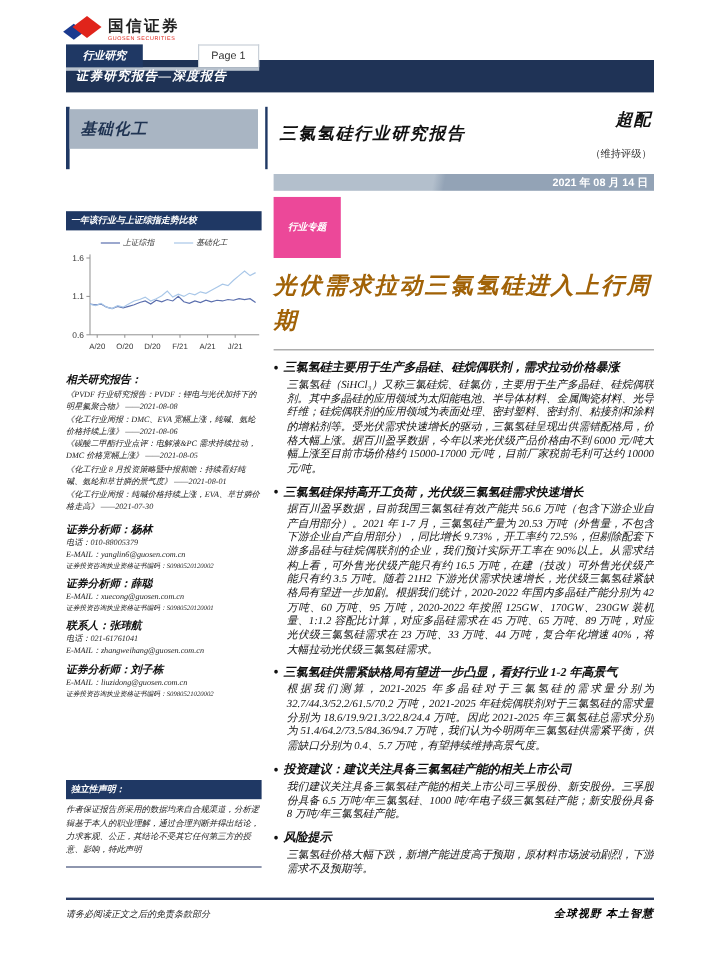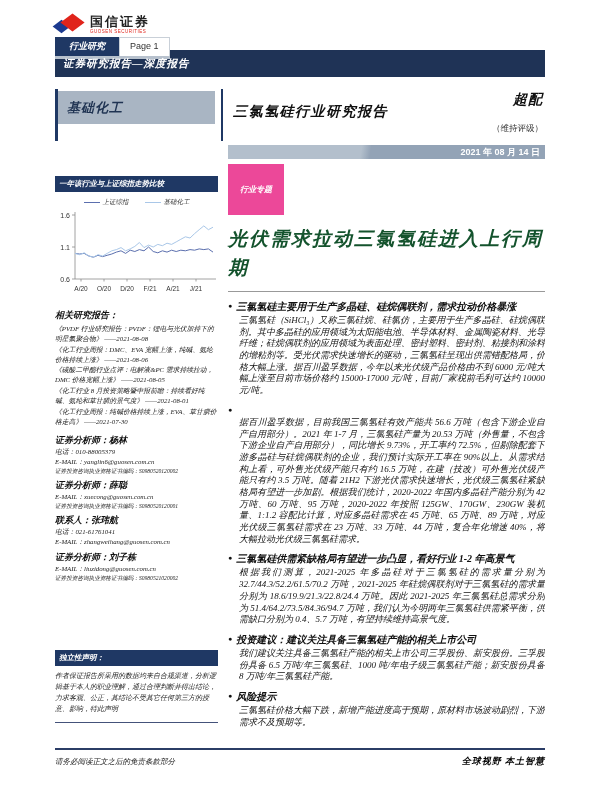--- a/index.html
+++ b/index.html
@@ -10,21 +10,21 @@
 
   
   .topbar { display:flex; justify-content:space-between; align-items:flex-start; padding-top:13px; height:44px;flex-direction:column; }
   .logo { display:flex; align-items:center; gap:5px; }
   .logo-mark { position:relative; width:30px; height:24px; }
   .logo-mark .d1 { position:absolute; left:1px; top:8px; width:11px; height:11px; background:#1b3a8f; transform:rotate(45deg) skew(-8deg,-8deg); }
   .logo-mark .d2 { position:absolute; left:10px; top:2px; width:15px; height:15px; background:#e0241b; transform:rotate(45deg) skew(-8deg,-8deg); }
   .logo-text { line-height:1; }
   .logo-cn { font-size:13px; font-weight:bold; color:#222; letter-spacing:2px; }
   .logo-en { font-size:4.5px; color:#e0241b; letter-spacing:.5px; margin-top:2px; }
-  .toptags { display:flex; border-bottom:3px solid #b7c1cd; }
+  .toptags { display:flex; border-bottom:3px solid #b7c1cd;gap:46px; }
   .tag-industry { background:#1f3864; color:#fff; font-size:9px; font-weight:bold; font-style:italic; padding:3px 14px; font-family:"Liberation Serif", serif; }
   .tag-page { background:#fff; color:#333; font-size:9px; padding:3px 10px; border:1px solid #c9d0d8; border-bottom:none; }
 
   
   .banner { background:#1f3356; color:#fff; font-size:10.5px; font-weight:bold; font-style:italic; padding:7px 8px 6px 8px; margin-top:6px; font-family:"Liberation Serif", serif; letter-spacing:1px; }
 
   
   .title-block { display:flex; margin-top:12px; border-left:3px solid #1f3864; min-height:52px; }
   .sector-box { width:157px; background:#a9b5c3; color:#1f3352; font-weight:bold; font-style:italic; font-size:13px; padding:8px 0 0 9px; height:33px; margin-top:2px; font-family:"Liberation Serif", serif; letter-spacing:1px; }
   .title-mid { flex:1; border-left:2px solid #1f3864; margin-left:6px; padding-left:10px; }
@@ -52,21 +52,21 @@
   .analyst { margin-bottom:4px; }
   .analyst-name { font-size:9px; font-weight:bold; font-style:italic; font-family:"Liberation Serif", serif; }
   .analyst-line { font-size:6.8px; font-style:italic; font-family:"Liberation Serif", serif; color:#222; line-height:1.45; }
   .analyst-line.tiny { font-size:5.6px; }
   .independence { position:absolute; top:474px; left:0; right:0; }
   .indep-body { font-size:7px; font-style:italic; font-family:Liberation Mono, monospace; line-height:1.55; margin-top:5px; color:#222; }
   .indep-rule { border-top:1.5px solid #44527a; margin-top:8px; }
 
   .main { flex:1; }
   .topic-tag { display:inline-block; background:#ec4899; color:#fff; font-size:8px; font-weight:bold; font-style:italic; padding:20px 12px; font-family:"Liberation Serif", serif;text-align:center; }
-  .headline { font-size:19px; font-weight:bold; font-style:italic; font-family:"Liberation Serif", serif; letter-spacing:2px; line-height:1.5; margin-top:10px; color:#14532d; }
+  .headline { font-size:19px; font-weight:bold; font-style:italic; font-family:"Liberation Serif", serif; letter-spacing:2px; line-height:1.5; margin-top:10px; color:#a16207; }
   .headline-rule { border-top:1px solid #999; margin:9px 0 8px 0; }
   .section { margin-bottom:7px; }
   .sec-head { display:flex; font-size:10px; font-weight:bold; font-style:italic; font-family:"Liberation Serif", serif; line-height:1.3; }
   .bullet { font-size:7px; margin:2px 4px 0 0; font-style:normal; }
   .sec-body { font-size:9px; font-style:italic; font-family:"Liberation Serif", serif; line-height:1.3; margin:2px 0 0 11px; color:#111; text-align:justify; }
 
   
   .footer-rule { border-top:2px solid #2b3d66; margin:0 55px; position:absolute; left:0; right:0; top:748px; }
   .footer { position:absolute; top:755px; left:55px; right:55px; display:flex; justify-content:space-between; align-items:center; }
   .footer-left { font-size:7.5px; font-style:italic; font-family:"Liberation Serif", serif; color:#222; }
@@ -202,20 +202,21 @@
         <div class="section">
           <div class="sec-head">
               <span class="bullet">●</span>
               <span>三氯氢硅主要用于生产多晶硅、硅烷偶联剂，需求拉动价格暴涨</span>
             </div>
           <div class="sec-body">三氯氢硅（SiHCl₃）又称三氯硅烷、硅氯仿，主要用于生产多晶硅、硅烷偶联剂。其中多晶硅的应用领域为太阳能电池、半导体材料、金属陶瓷材料、光导纤维；硅烷偶联剂的应用领域为表面处理、密封塑料、密封剂、粘接剂和涂料的增粘剂等。受光伏需求快速增长的驱动，三氯氢硅呈现出供需错配格局，价格大幅上涨。据百川盈孚数据，今年以来光伏级产品价格由不到 6000 元/吨大幅上涨至目前市场价格约 15000-17000 元/吨，目前厂家税前毛利可达约 10000 元/吨。</div>
         </div>
         <div class="section">
           <div class="sec-head">
               <span class="bullet">●</span>
+              <span>三氯氢硅保持高开工负荷，光伏级三氯氢硅需求快速增长</span>
             </div>
           <div class="sec-body">据百川盈孚数据，目前我国三氯氢硅有效产能共 56.6 万吨（包含下游企业自产自用部分）。2021 年 1-7 月，三氯氢硅产量为 20.53 万吨（外售量，不包含下游企业自产自用部分），同比增长 9.73%，开工率约 72.5%，但剔除配套下游多晶硅与硅烷偶联剂的企业，我们预计实际开工率在 90%以上。从需求结构上看，可外售光伏级产能只有约 16.5 万吨，在建（技改）可外售光伏级产能只有约 3.5 万吨。随着 21H2 下游光伏需求快速增长，光伏级三氯氢硅紧缺格局有望进一步加剧。根据我们统计，2020-2022 年国内多晶硅产能分别为 42 万吨、60 万吨、95 万吨，2020-2022 年按照 125GW、170GW、230GW 装机量、1:1.2 容配比计算，对应多晶硅需求在 45 万吨、65 万吨、89 万吨，对应光伏级三氯氢硅需求在 23 万吨、33 万吨、44 万吨，复合年化增速 40%，将大幅拉动光伏级三氯氢硅需求。</div>
         </div>
         <div class="section">
           <div class="sec-head">
               <span class="bullet">●</span>
               <span>三氯氢硅供需紧缺格局有望进一步凸显，看好行业 1-2 年高景气</span>
             </div>
           <div class="sec-body">根据我们测算，2021-2025 年多晶硅对于三氯氢硅的需求量分别为 32.7/44.3/52.2/61.5/70.2 万吨，2021-2025 年硅烷偶联剂对于三氯氢硅的需求量分别为 18.6/19.9/21.3/22.8/24.4 万吨。因此 2021-2025 年三氯氢硅总需求分别为 51.4/64.2/73.5/84.36/94.7 万吨，我们认为今明两年三氯氢硅供需紧平衡，供需缺口分别为 0.4、5.7 万吨，有望持续维持高景气度。</div>
         </div>

